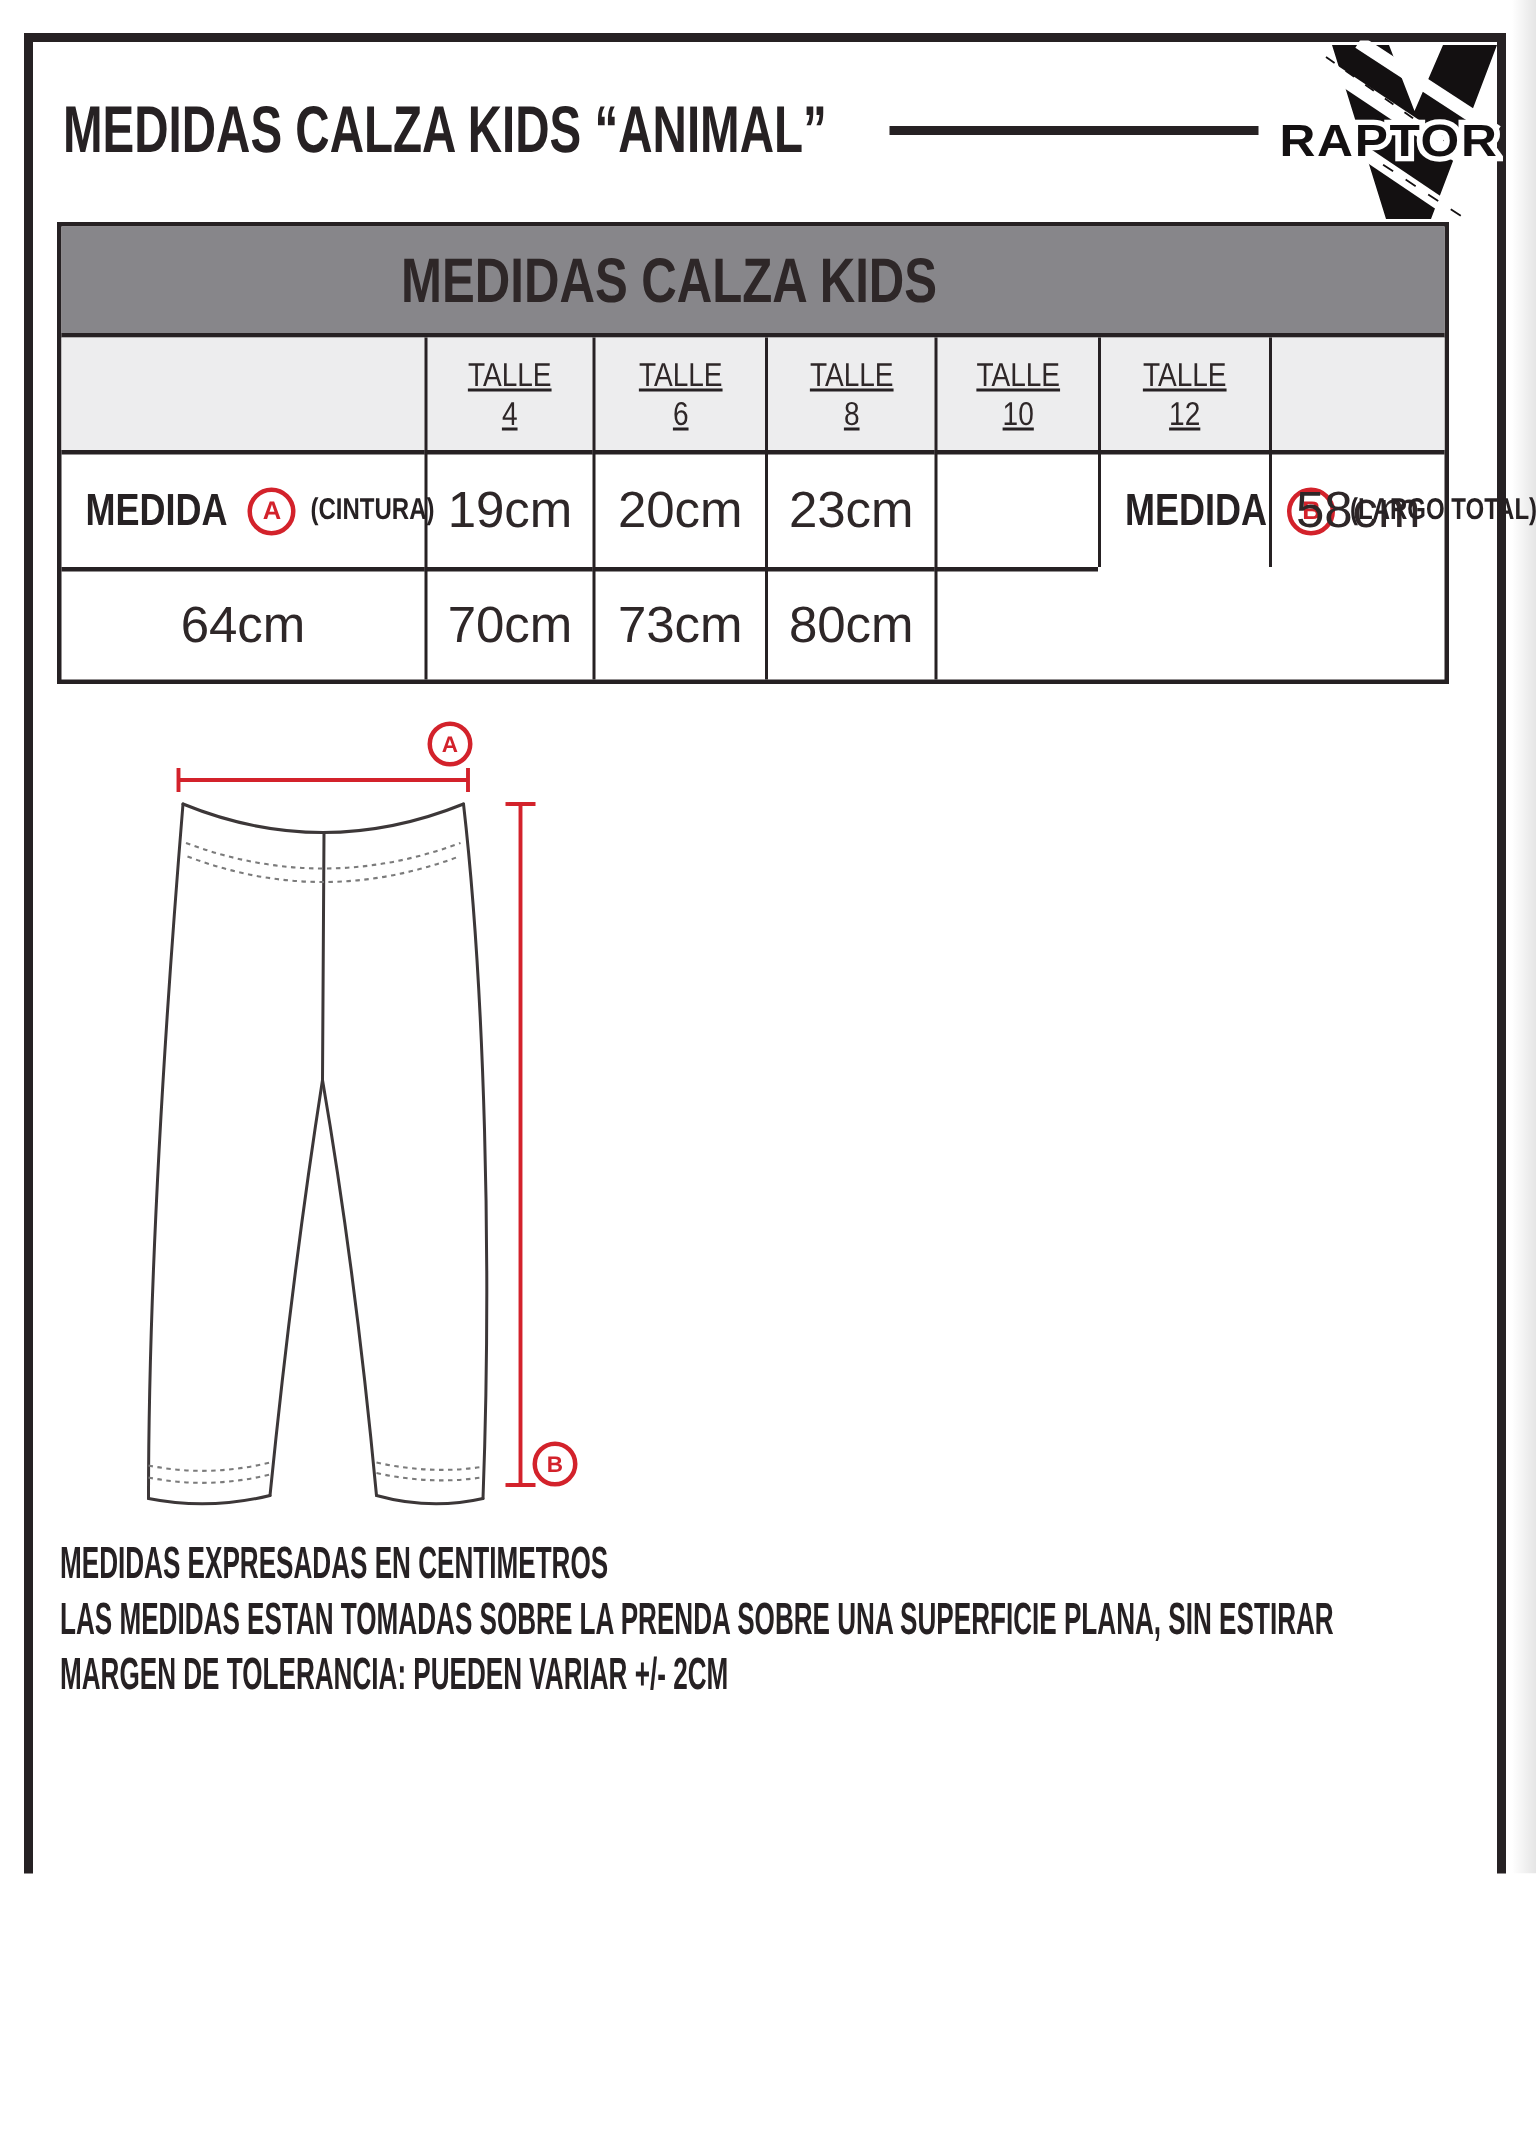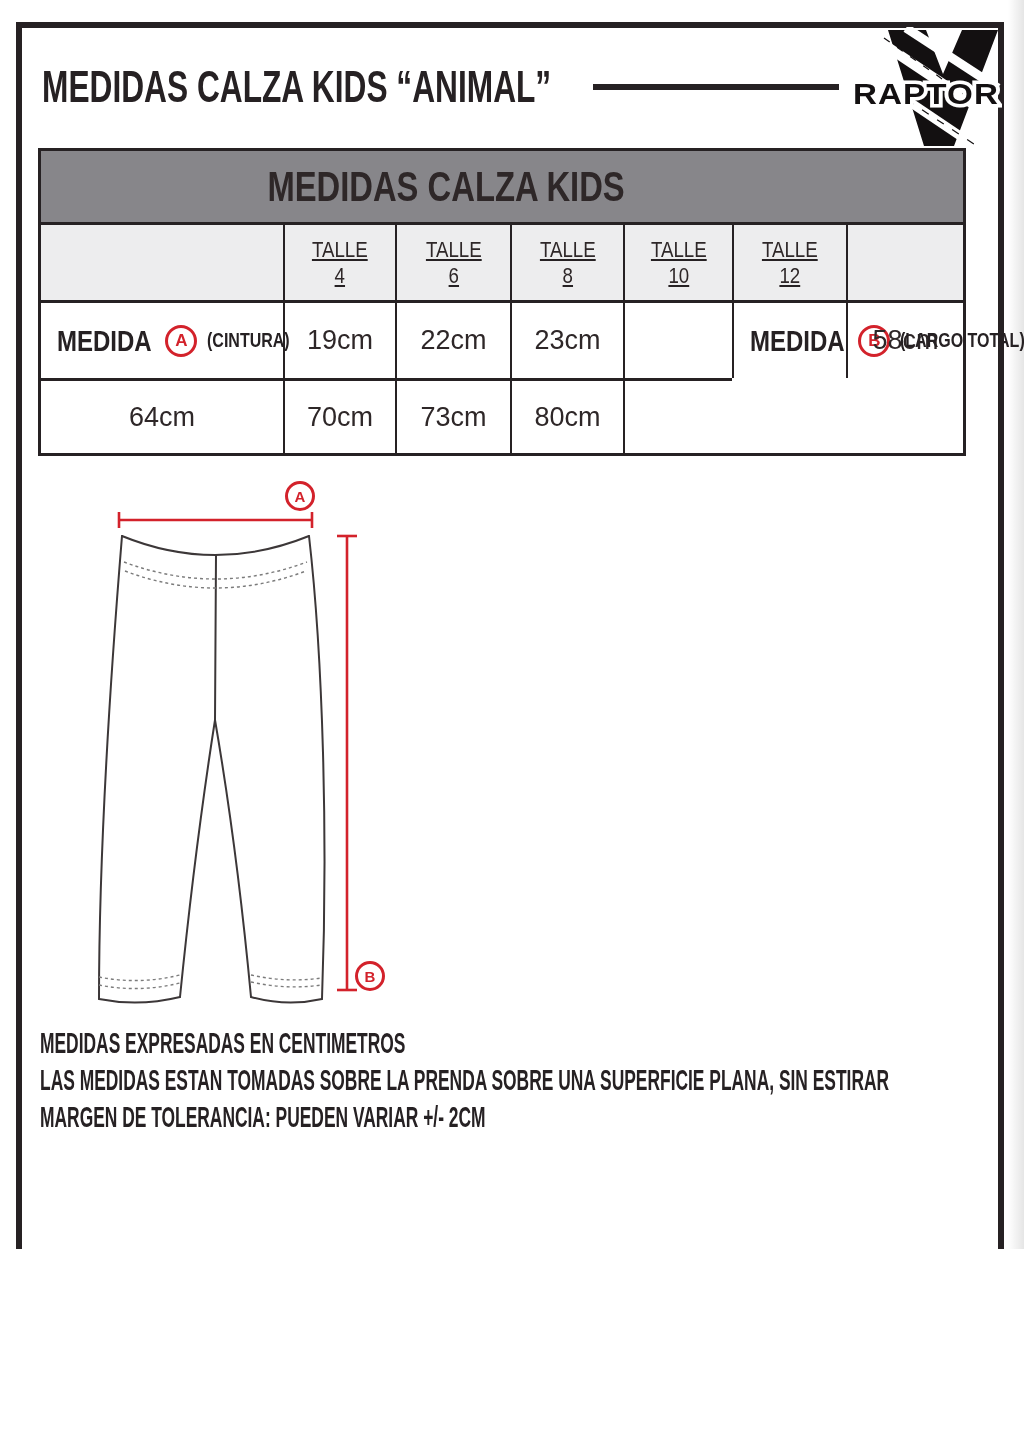--- a/index.html
+++ b/index.html
@@ -37,21 +37,21 @@
   .grid>div:nth-child(7n+1){border-left:none;}
   .grid>div.r1{border-top:none;background:var(--cell_gray);text-decoration:underline;}
   .head-label{font-weight:normal;font-size:22px;line-height:26px;text-align:center;
     transform:scaleX(0.85);transform-origin:center;color:#2e2728;}
   .label-cell{justify-content:flex-start !important;padding-left:16px;gap:10px;}
   .row-name{font-size:30px;transform:scaleX(0.8);transform-origin:0 50%;margin-right:-20px;}
   .row-qual{font-size:20px;transform:scaleX(0.8);transform-origin:0 50%;}
   .marker-badge{width:32px;height:32px;border:3px solid var(--accent_red);border-radius:50%;
     color:var(--accent_red);font-weight:bold;font-size:17px;
     display:flex;align-items:center;justify-content:center;flex:0 0 auto;background:#fff;}
-  .value-cell{font-size:27px;color:#2e2728;}
+  .value-cell{font-size:34px;color:#2e2728;}
 
   
   .diagram-svg{position:absolute;left:85px;top:478px;}
   .dim-badge{position:absolute;width:30px;height:30px;border:3px solid var(--accent_red);
     border-radius:50%;color:var(--accent_red);font-weight:bold;font-size:15px;
     display:flex;align-items:center;justify-content:center;background:#fff;}
   .badge-a{left:285px;top:481px;}
   .badge-b{left:355px;top:961px;}
 
   
@@ -119,21 +119,21 @@
           </div>
       </div>
       <div class="r1"></div>
 
       <div class="label-cell">
         <span class="row-name cond">MEDIDA</span>
         <span class="marker-badge">A</span>
         <span class="row-qual cond">(CINTURA)</span>
       </div>
       <div class="value-cell">19cm</div>
-      <div class="value-cell">22cm</div>
+      <div class="value-cell">20cm</div>
       <div class="value-cell">23cm</div>
       <div class="value-cell"></div>
 
       <div class="label-cell">
         <span class="row-name cond">MEDIDA</span>
         <span class="marker-badge">B</span>
         <span class="row-qual cond">(LARGO TOTAL)</span>
       </div>
       <div class="value-cell">58cm</div>
       <div class="value-cell">64cm</div>

